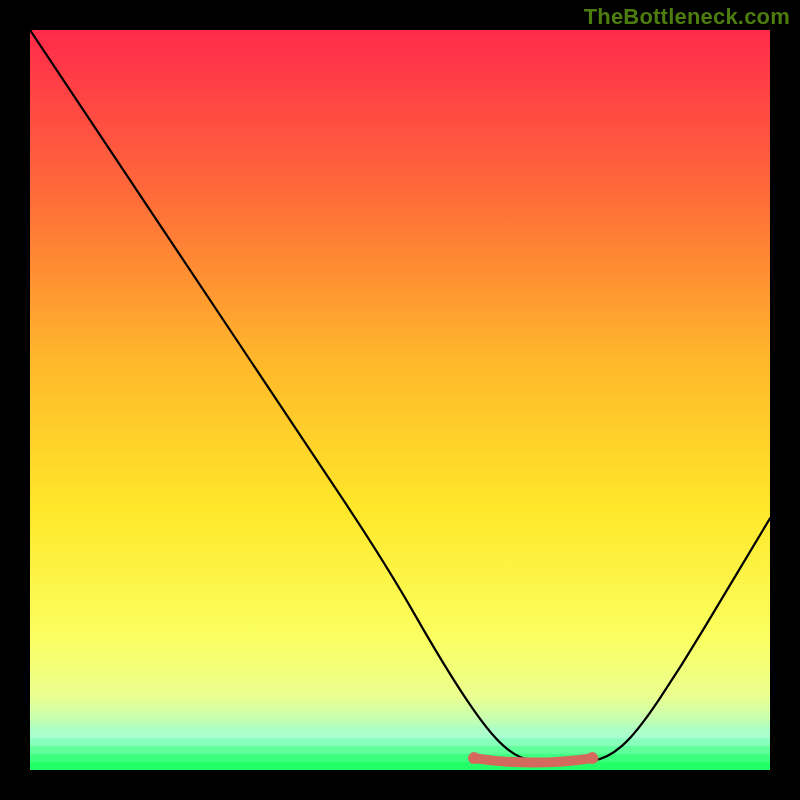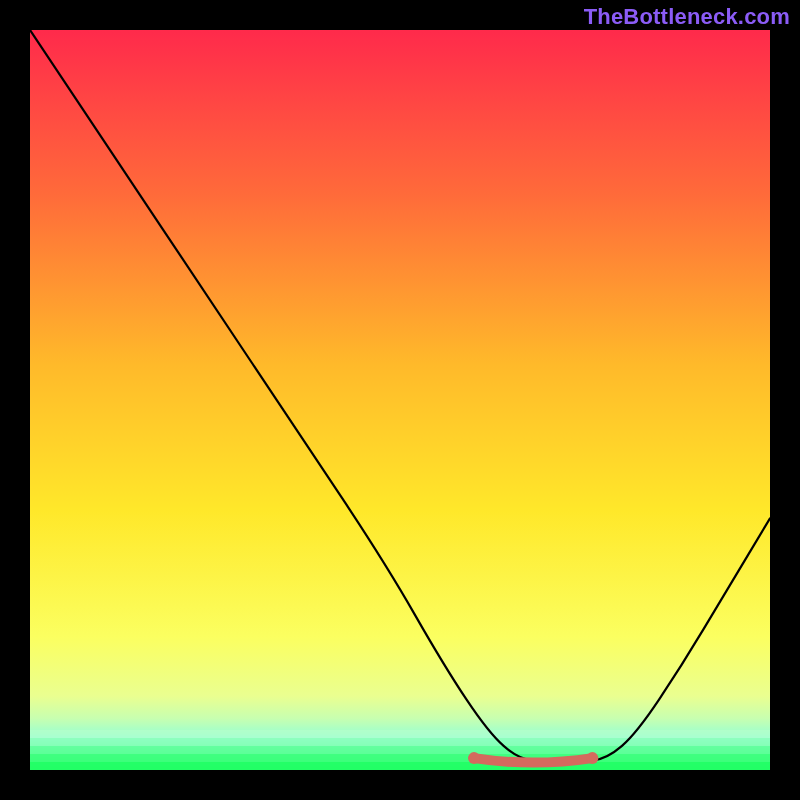--- a/index.html
+++ b/index.html
@@ -10,21 +10,21 @@
     height: 800px;
     background: #000;
   }
   .watermark {
     position: absolute;
     top: 4px;
     right: 10px;
     font-family: Arial, Helvetica, sans-serif;
     font-size: 22px;
     font-weight: 600;
-    color: #8b5cf6;
+    color: #4d7c0f;
     letter-spacing: 0.2px;
   }
   .plot {
     position: absolute;
     left: 30px;
     top: 30px;
     width: 740px;
     height: 740px;
     overflow: hidden;
   }

